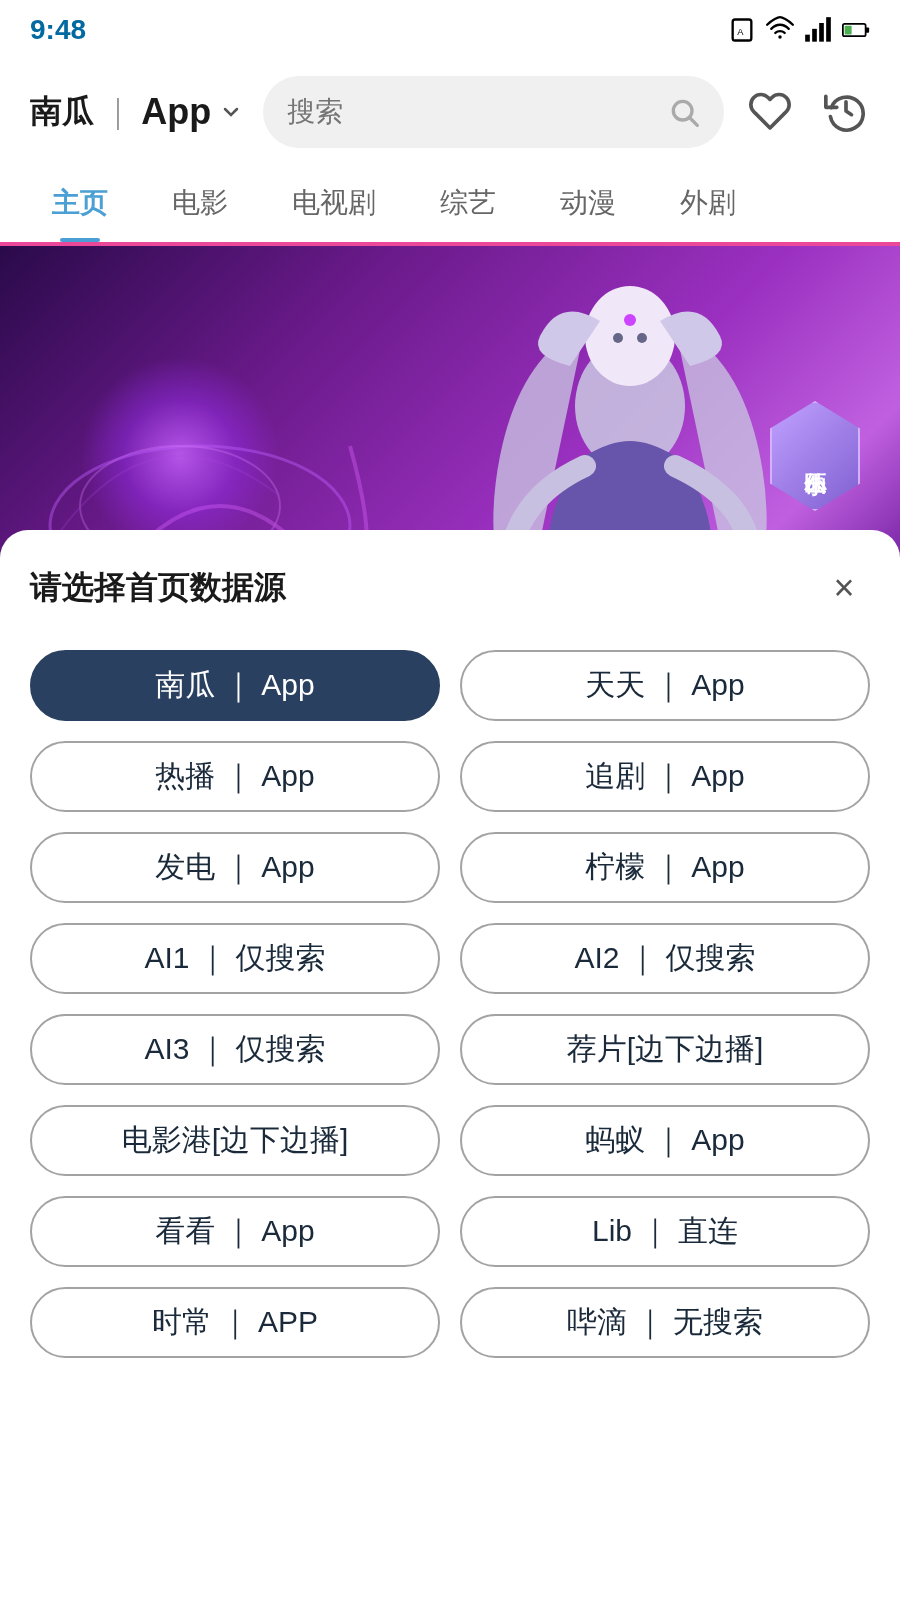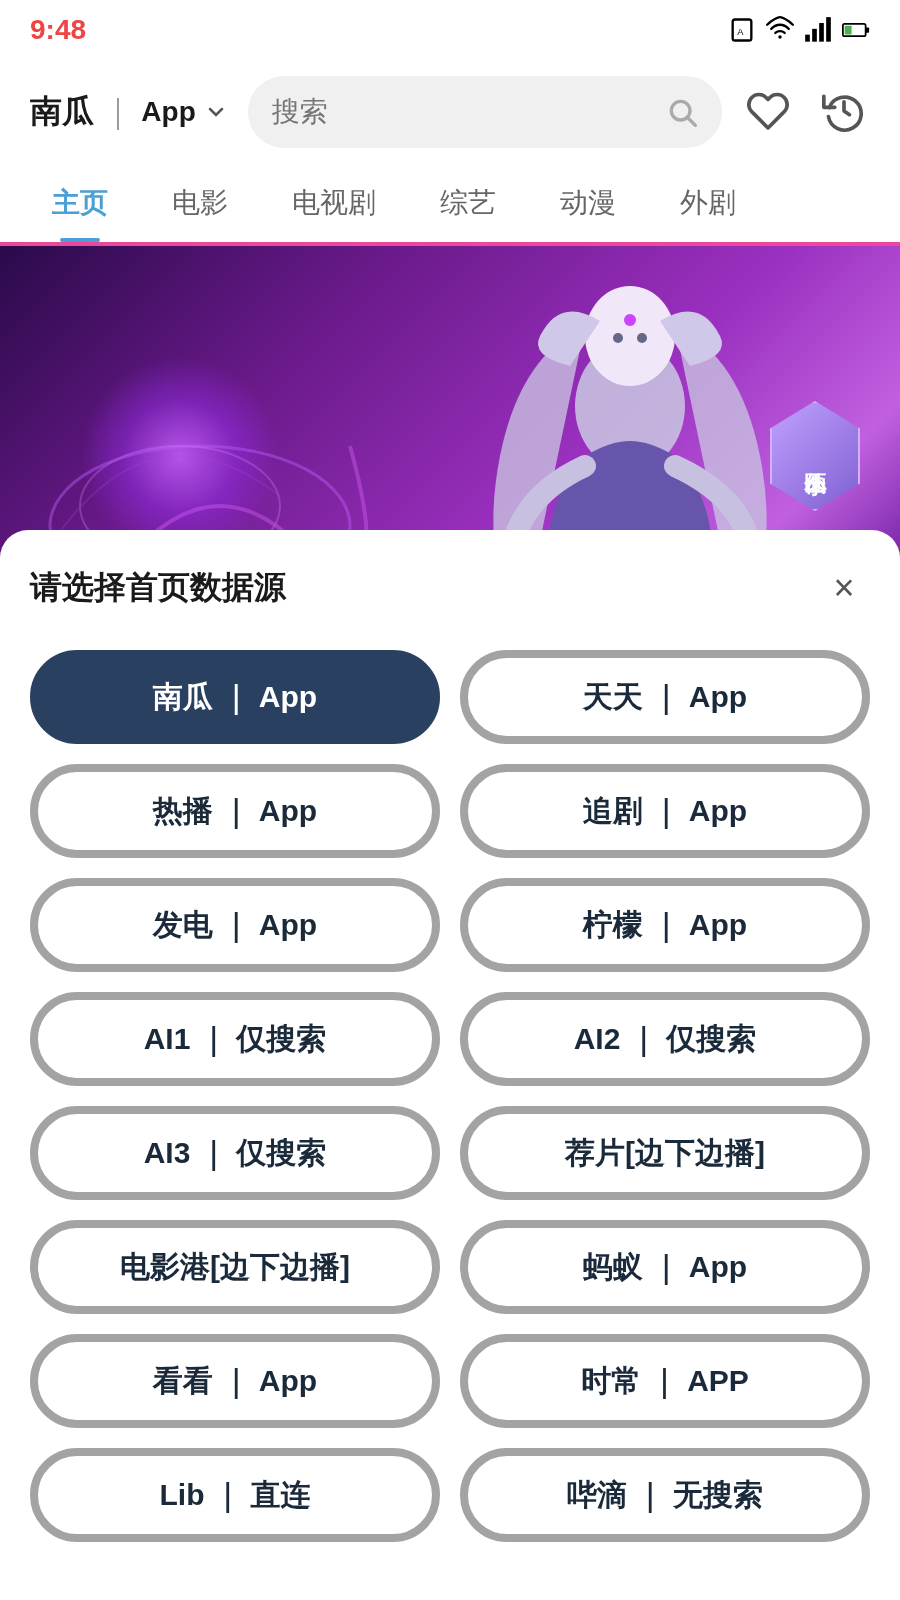--- a/index.html
+++ b/index.html
@@ -18,21 +18,21 @@
       background: #fff;
       height: 60px;
       display: flex;
       align-items: center;
       justify-content: space-between;
       padding: 0 30px;
     }
     .status-time {
       font-size: 28px;
       font-weight: 600;
-      color: #ef4444;
+      color: #0369a1;
     }
     .status-icons {
       display: flex;
       align-items: center;
       gap: 10px;
     }
     .status-icons svg {
       width: 28px;
       height: 28px;
     }
@@ -54,21 +54,21 @@
     .app-title-text {
       font-size: 32px;
       font-weight: 700;
       color: #1a1a1a;
     }
     .app-title-divider {
       font-size: 32px;
       color: #999;
     }
     .app-title-app {
-      font-size: 28px;
+      font-size: 36px;
       font-weight: 600;
       color: #1a1a1a;
     }
     .chevron-down {
       width: 24px;
       height: 24px;
       color: #555;
     }
     .search-bar {
       flex: 1;
@@ -216,31 +216,31 @@
       color: #555;
     }
 
     
     .source-grid {
       display: grid;
       grid-template-columns: 1fr 1fr;
       gap: 20px;
     }
     .source-btn {
-      height: 94px;
+      height: 71px;
       border-radius: 50px;
-      border: 8px solid #a3a3a3;
+      border: 2px solid #a3a3a3;
       background: #fff;
       font-size: 30px;
       color: #1a2a3a;
       cursor: pointer;
       display: flex;
       align-items: center;
       justify-content: center;
-      font-weight: 700;
+      font-weight: 400;
     }
     .source-btn.selected {
       background: #2a4060;
       color: #fff;
       border-color: #2a4060;
     }
   </style>
 </head>
 <body>
 
@@ -377,18 +377,18 @@
     <button class="source-btn">AI1 ｜ 仅搜索</button>
     <button class="source-btn">AI2 ｜ 仅搜索</button>
 
     <button class="source-btn">AI3 ｜ 仅搜索</button>
     <button class="source-btn">荐片[边下边播]</button>
 
     <button class="source-btn">电影港[边下边播]</button>
     <button class="source-btn">蚂蚁 ｜ App</button>
 
     <button class="source-btn">看看 ｜ App</button>
+    <button class="source-btn">Lib ｜ 直连</button>
+
     <button class="source-btn">时常 ｜ APP</button>
-
-    <button class="source-btn">Lib ｜ 直连</button>
     <button class="source-btn">哔滴 ｜ 无搜索</button>
   </div>
 </div>
 
 </body></html>

